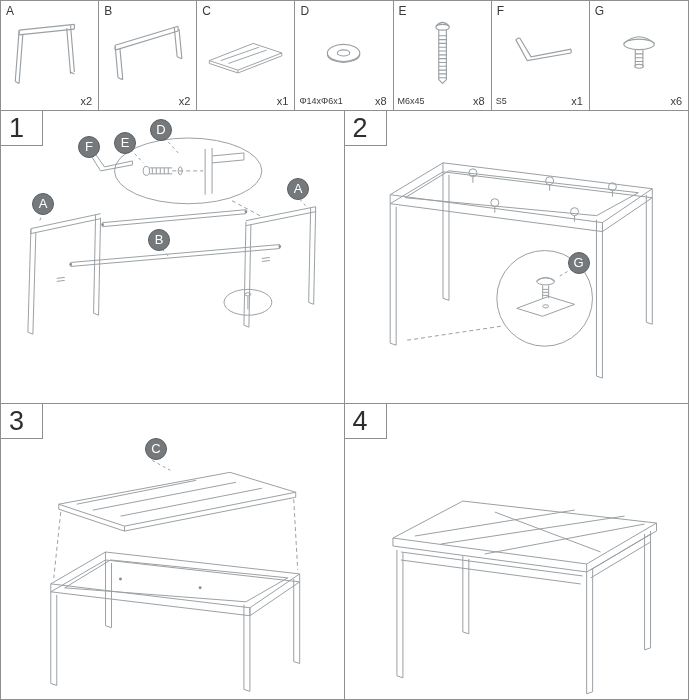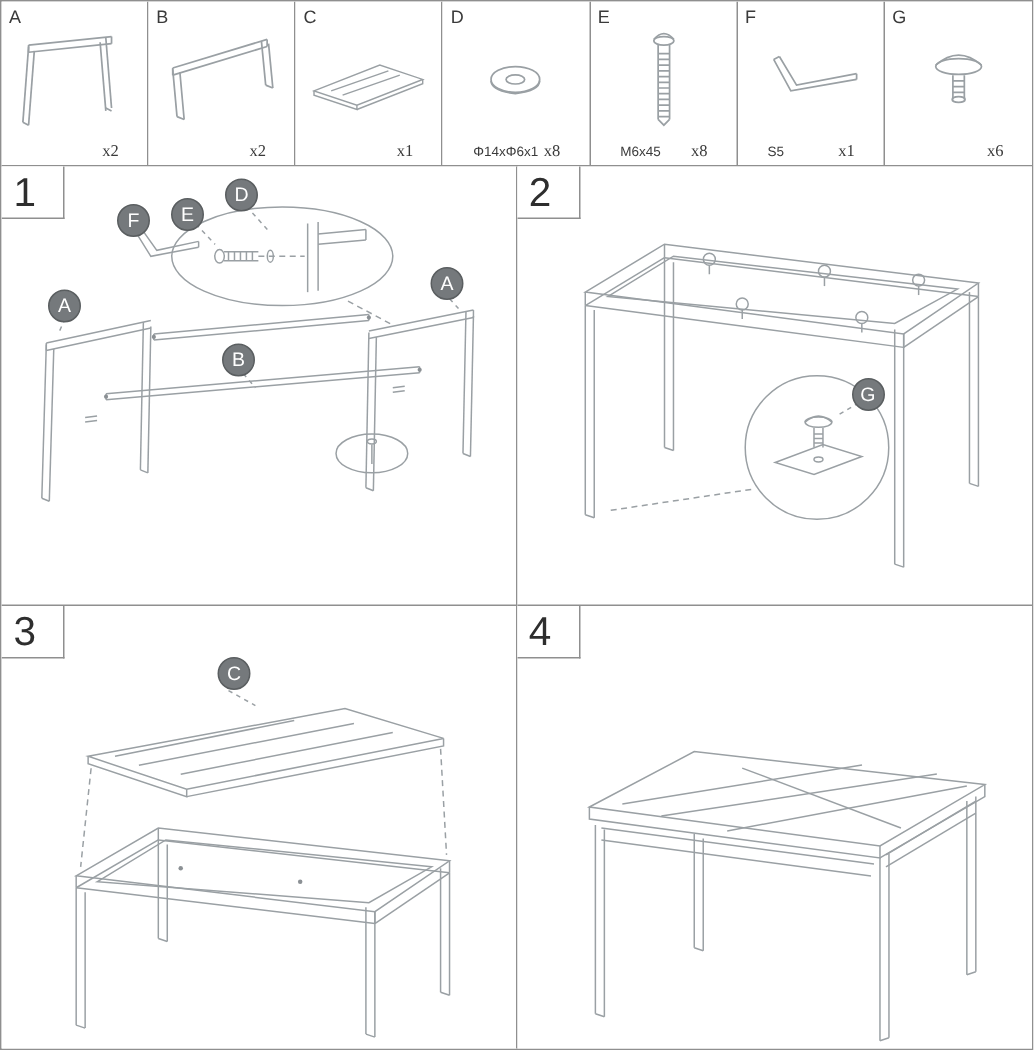--- a/index.html
+++ b/index.html
@@ -5,22 +5,22 @@
   html,body{margin:0;padding:0;background:#fff;}
   .sheet{
     position:relative;width:689px;height:700px;box-sizing:border-box;
     border:1px solid #8f8f8f;background:#fff;
     font-family:"Liberation Sans",sans-serif;color:#2e2e2e;overflow:hidden;
   }
   .parts-row{display:grid;grid-template-columns:repeat(7,1fr);height:109px;border-bottom:1px solid #8f8f8f;}
   .part-cell{position:relative;border-right:1px solid #8f8f8f;background:#fff;}
   .part-cell:last-child{border-right:none;}
   .part-letter{position:absolute;top:3px;left:5px;font-size:12px;color:#3a3a3a;}
-  .part-qty{position:absolute;bottom:3px;right:19px;font-size:11px;color:#3a3a3a;font-family:Liberation Serif, serif;}
-  .part-spec{position:absolute;bottom:4px;left:20px;font-size:9px;color:#3a3a3a;margin-top:12px;}
+  .part-qty{position:absolute;bottom:3px;right:6px;font-size:11px;color:#3a3a3a;}
+  .part-spec{position:absolute;bottom:4px;left:4px;font-size:9px;color:#3a3a3a;margin-top:12px;}
   .part-art{position:absolute;top:10px;left:0;width:100%;height:82px;}
   .steps-grid{display:grid;grid-template-columns:1fr 1fr;grid-template-rows:293px 296px;}
   .step{position:relative;border-right:1px solid #8f8f8f;border-bottom:1px solid #8f8f8f;background:#fff;}
   .step:nth-child(2n){border-right:none;}
   .step:nth-child(n+3){border-bottom:none;}
   .step-num{
     position:absolute;top:0;left:0;width:42px;height:35px;z-index:2;background:#fff;
     border-right:1px solid #8f8f8f;border-bottom:1px solid #8f8f8f;
     font-size:27px;display:flex;align-items:center;justify-content:flex-start;padding-left:8px;box-sizing:border-box;
   }

